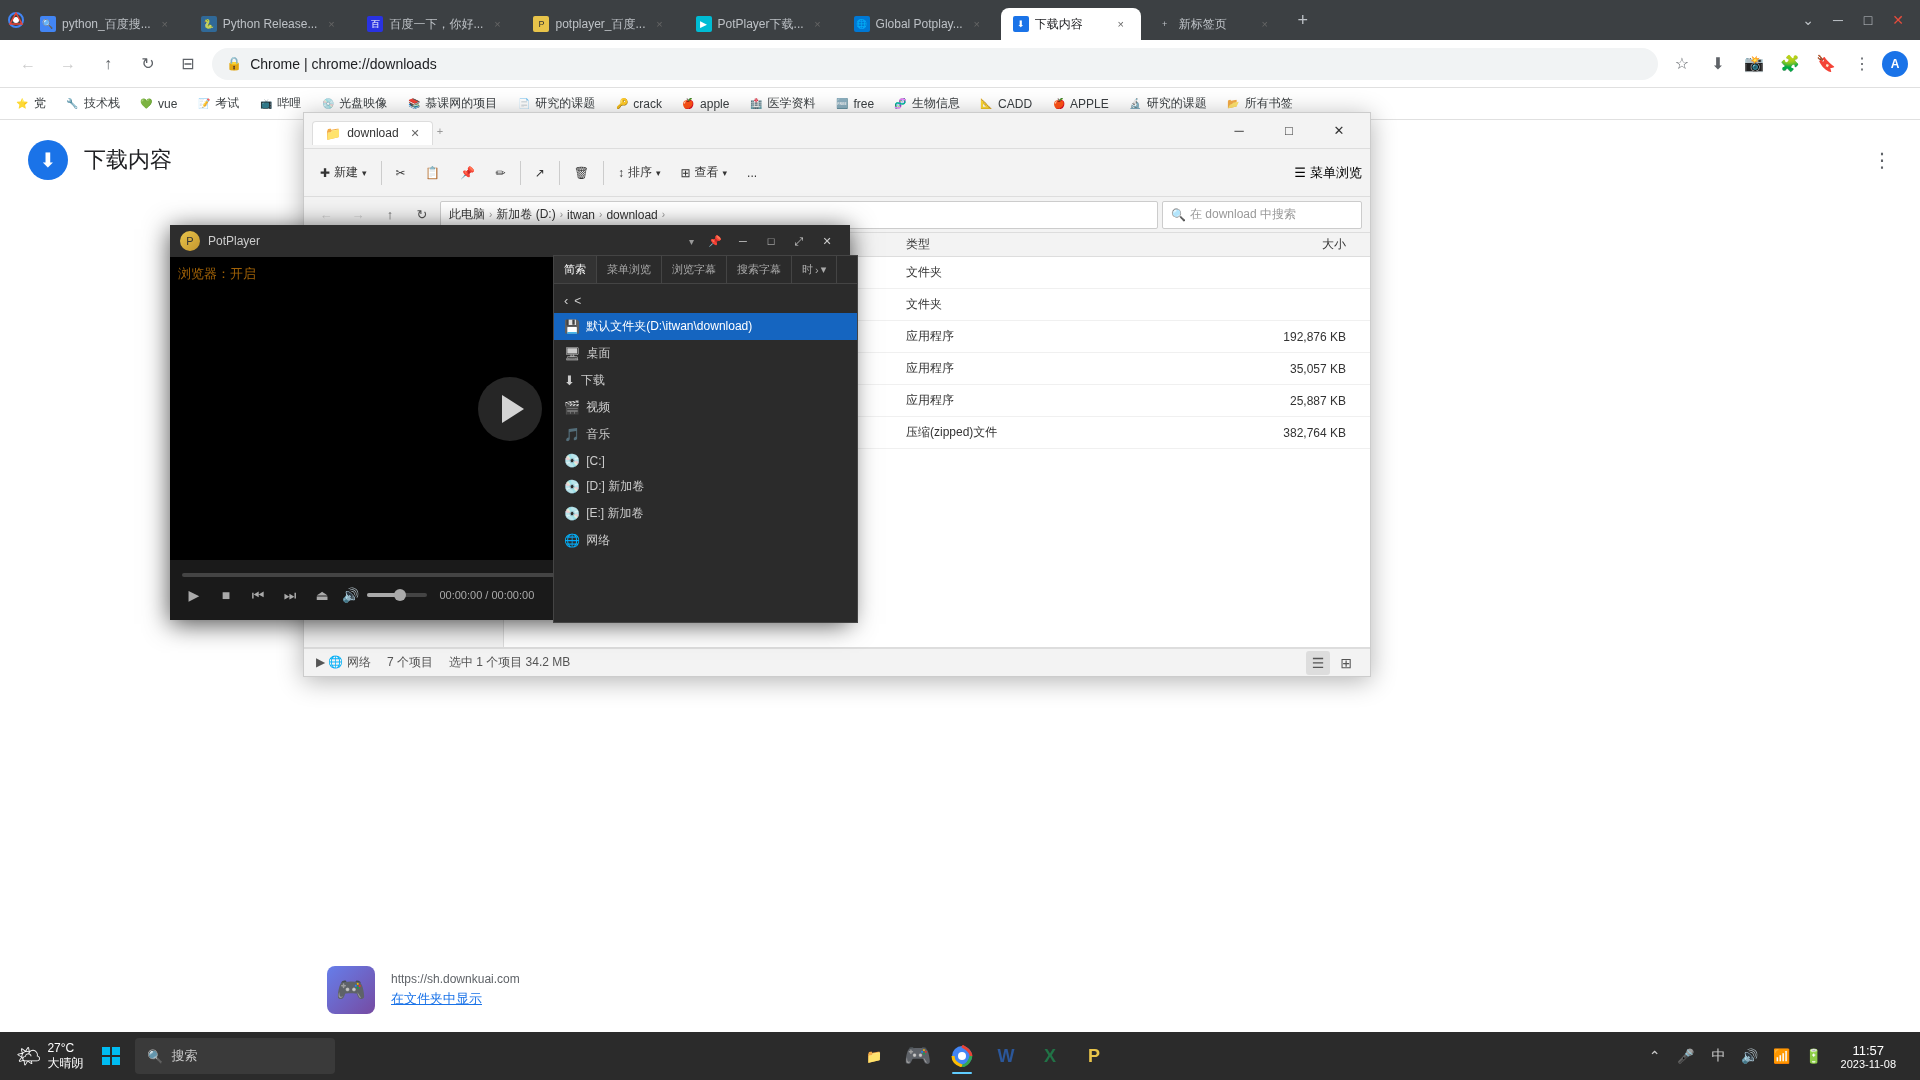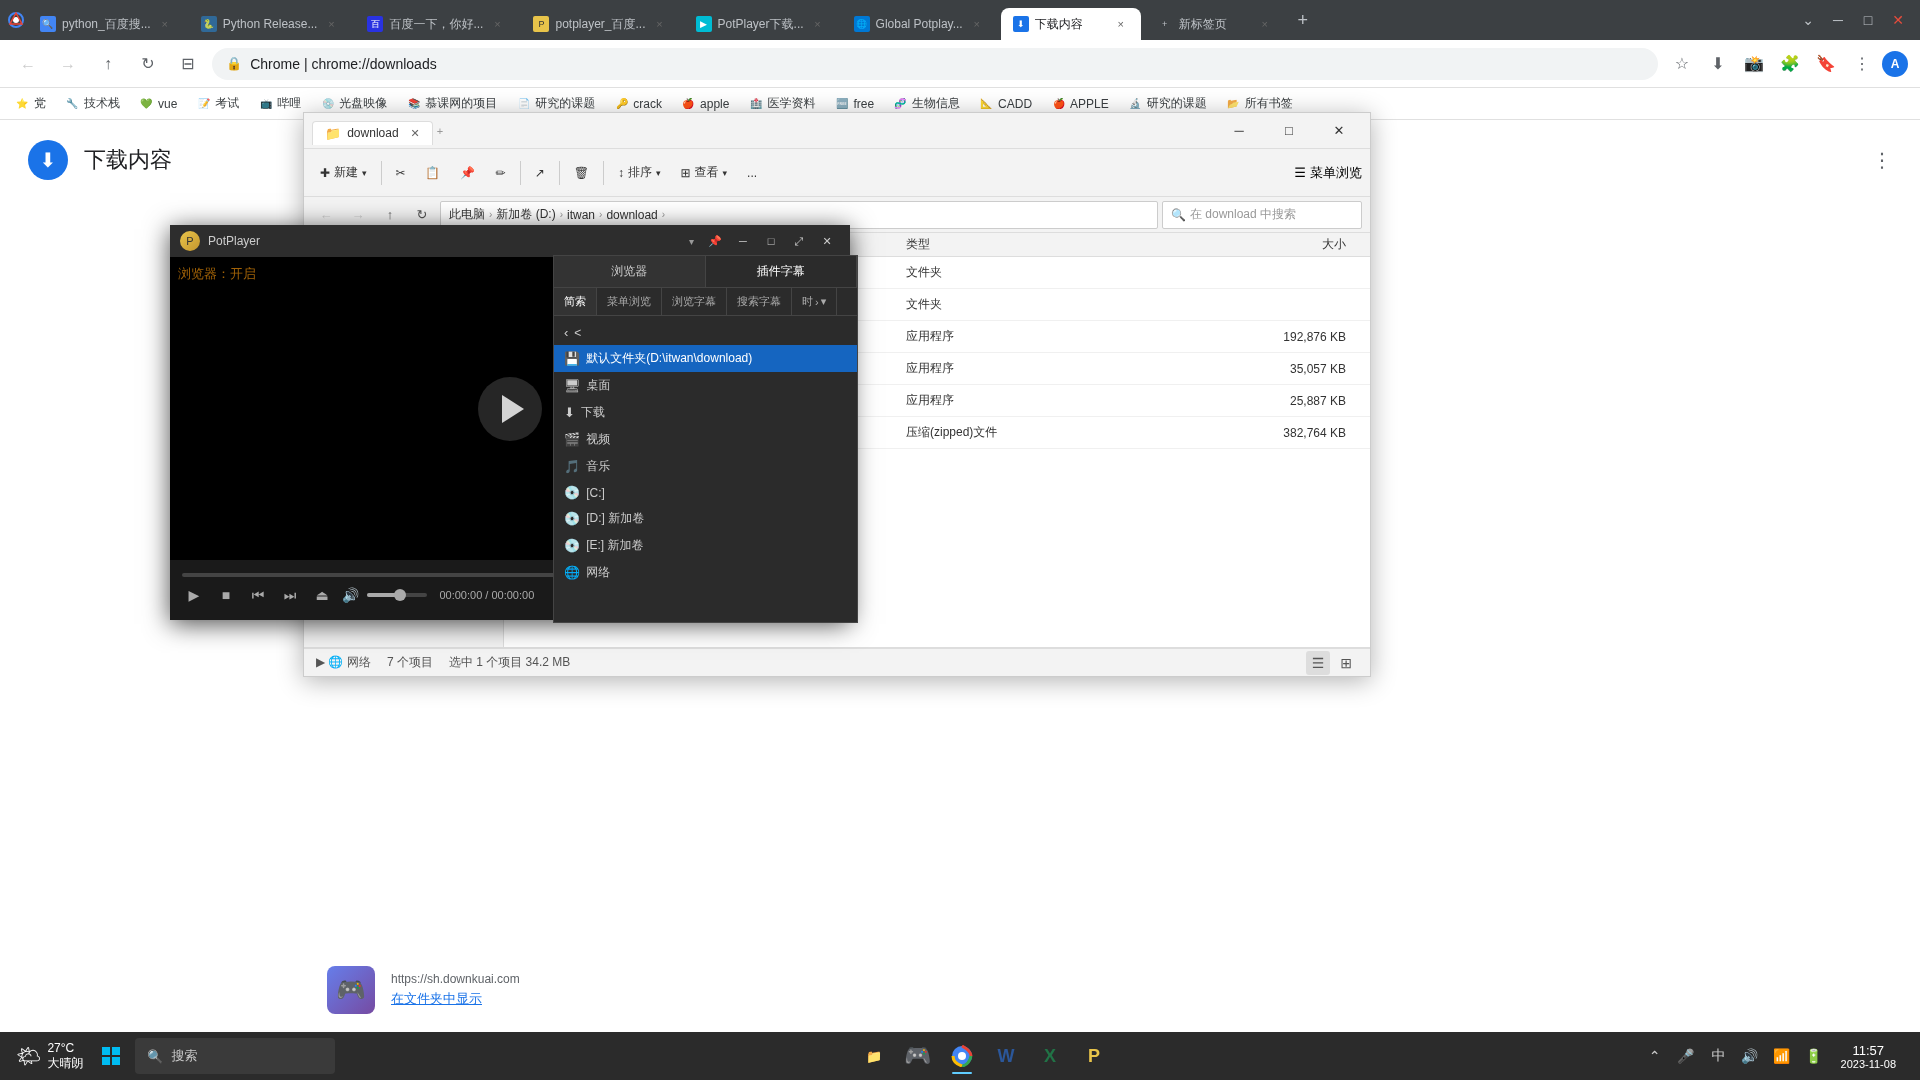--- a/index.html
+++ b/index.html
@@ -563,28 +563,20 @@
       </span>
       <div class="ctrl-spacer"></div>
       <div class="ctrl-settings">⚙</div>
       <div class="ctrl-playlist">☰</div>
     </div>
   </div>
 </div>
 
 <div class="subtitle-panel">
 
-  <div class="subtitle-tabs">
-    <div class="subtitle-tab">
-      <span>浏览器</span>
-    </div>
-    <div class="subtitle-tab active">
-      <span>插件字幕</span>
-    </div>
-  </div>
 
   <div class="subtitle-sub-tabs">
     <div class="subtitle-sub-tab active">
       <span>简索</span>
     </div>
     <div class="subtitle-sub-tab">
       <span>菜单浏览</span>
     </div>
     <div class="subtitle-sub-tab">
       <span>浏览字幕</span>

